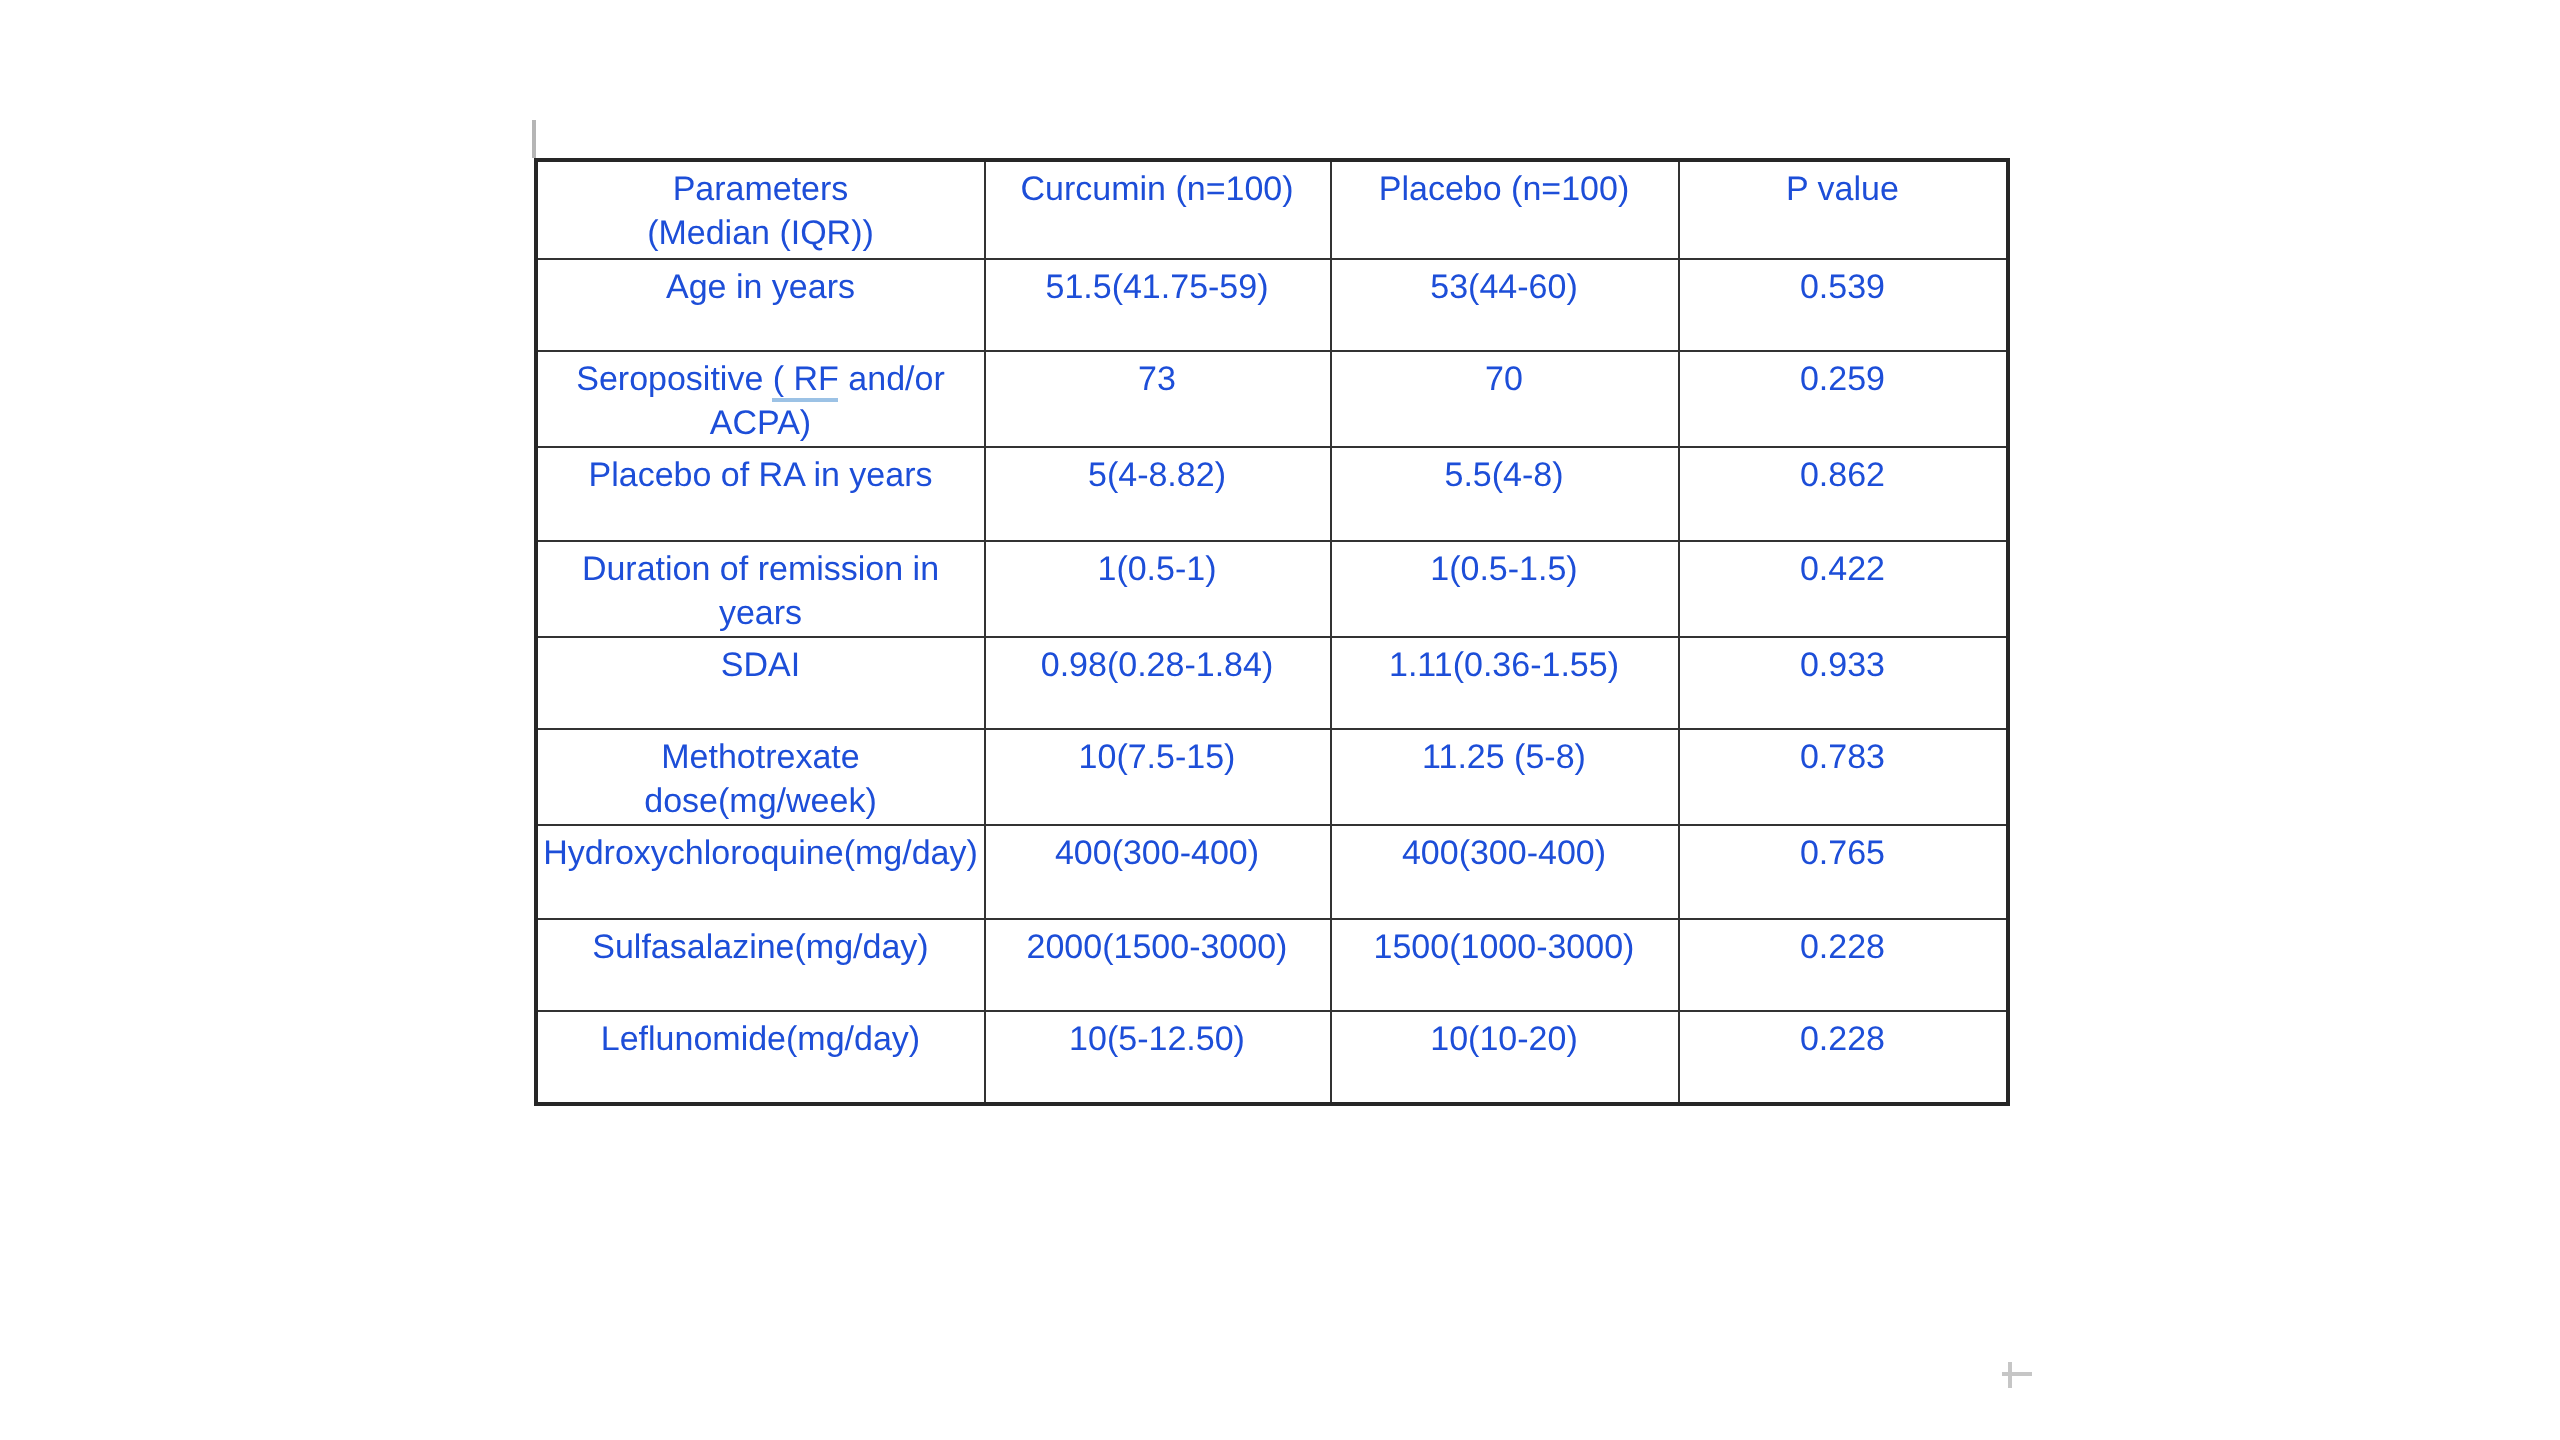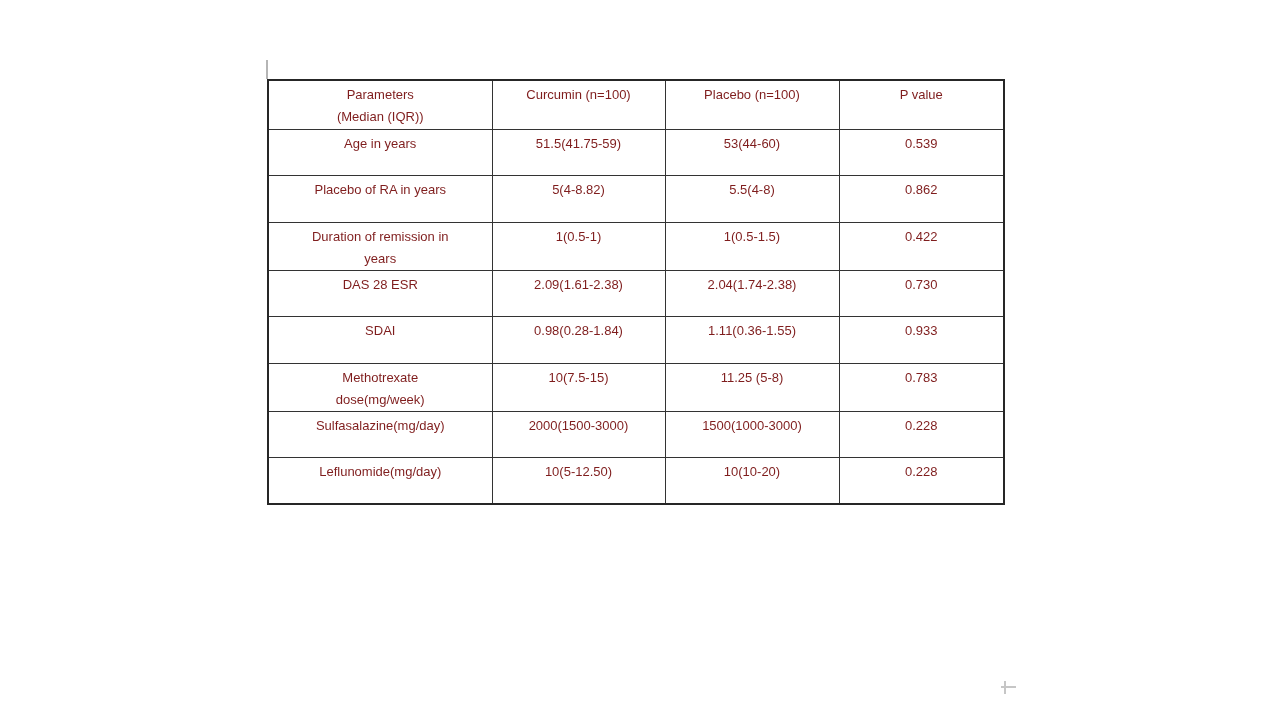--- a/index.html
+++ b/index.html
@@ -35,24 +35,24 @@
     table-layout: fixed;
     width: 736px;
     border: 2px solid #262626;
   }
   table.doc-table th,
   table.doc-table td {
     border: 1px solid #333333;
     vertical-align: top;
     text-align: center;
     padding: 3px 2px 0 2px;
-    font-size: 13px;
+    font-size: 17px;
     line-height: 22px;
     font-weight: 400;
-    color: #7f1d1d;
+    color: #1d4ed8;
     overflow: hidden;
   }
   table.doc-table thead tr { height: 49px; }
   table.doc-table tbody tr { height: 46.5px; margin-top: 19px; }
   .cell-line { white-space: nowrap; }
   
   .gram {
     border-bottom: 2px solid #9cc2e5;
     padding-bottom: 0px;
   }
@@ -122,20 +122,35 @@
           </td>
           <td>
             <div class="cell-line">53(44-60)</div>
           </td>
           <td>
             <div class="cell-line">0.539</div>
           </td>
         </tr>
         <tr>
           <td>
+            <div class="cell-line"><span>Seropositive </span><span class="gram">( RF</span><span> and/or</span></div>
+            <div class="cell-line">ACPA)</div>
+          </td>
+          <td>
+            <div class="cell-line">73</div>
+          </td>
+          <td>
+            <div class="cell-line">70</div>
+          </td>
+          <td>
+            <div class="cell-line">0.259</div>
+          </td>
+        </tr>
+        <tr>
+          <td>
             <div class="cell-line">Placebo of RA in years</div>
           </td>
           <td>
             <div class="cell-line">5(4-8.82)</div>
           </td>
           <td>
             <div class="cell-line">5.5(4-8)</div>
           </td>
           <td>
             <div class="cell-line">0.862</div>
@@ -151,34 +166,20 @@
           </td>
           <td>
             <div class="cell-line">1(0.5-1.5)</div>
           </td>
           <td>
             <div class="cell-line">0.422</div>
           </td>
         </tr>
         <tr>
           <td>
-            <div class="cell-line">DAS 28 ESR</div>
-          </td>
-          <td>
-            <div class="cell-line">2.09(1.61-2.38)</div>
-          </td>
-          <td>
-            <div class="cell-line">2.04(1.74-2.38)</div>
-          </td>
-          <td>
-            <div class="cell-line">0.730</div>
-          </td>
-        </tr>
-        <tr>
-          <td>
             <div class="cell-line">SDAI</div>
           </td>
           <td>
             <div class="cell-line">0.98(0.28-1.84)</div>
           </td>
           <td>
             <div class="cell-line">1.11(0.36-1.55)</div>
           </td>
           <td>
             <div class="cell-line">0.933</div>
@@ -190,20 +191,34 @@
             <div class="cell-line">dose(mg/week)</div>
           </td>
           <td>
             <div class="cell-line">10(7.5-15)</div>
           </td>
           <td>
             <div class="cell-line">11.25 (5-8)</div>
           </td>
           <td>
             <div class="cell-line">0.783</div>
+          </td>
+        </tr>
+        <tr>
+          <td>
+            <div class="cell-line">Hydroxychloroquine(mg/day)</div>
+          </td>
+          <td>
+            <div class="cell-line">400(300-400)</div>
+          </td>
+          <td>
+            <div class="cell-line">400(300-400)</div>
+          </td>
+          <td>
+            <div class="cell-line">0.765</div>
           </td>
         </tr>
         <tr>
           <td>
             <div class="cell-line">Sulfasalazine(mg/day)</div>
           </td>
           <td>
             <div class="cell-line">2000(1500-3000)</div>
           </td>
           <td>

